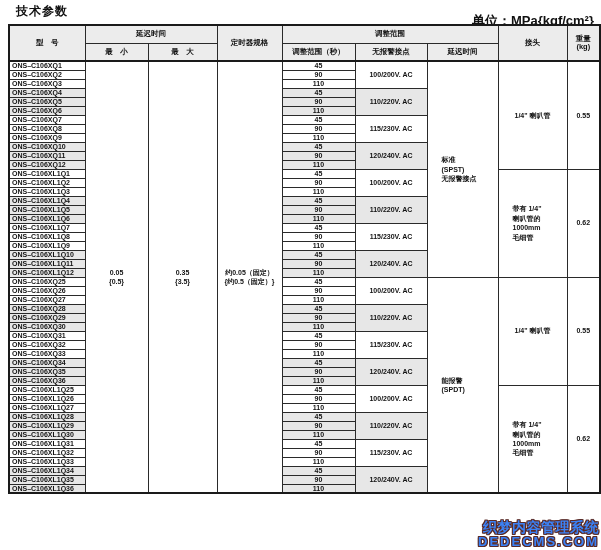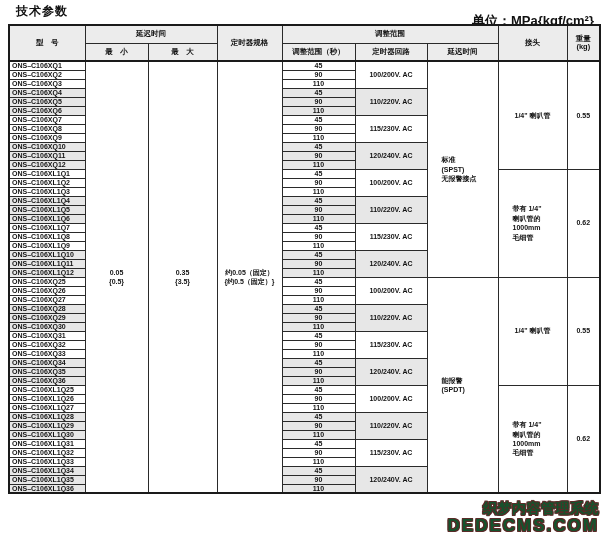--- a/index.html
+++ b/index.html
@@ -44,35 +44,35 @@
     white-space: pre-line;
     line-height: 1.1;
   }
   thead { border-bottom: 2px solid #1a1a1a; }
   tbody td { height: 9px; line-height: 1.1; background: #fff; }
   td.model-cell { text-align: left; padding-left: 2px; white-space: nowrap; }
   td.g { background: #e7e7e7; }
   td.pre { white-space: pre-line; line-height: 1.35; }
   td.al { text-align: left; padding-left: 14px; }
   .watermark {
-    position: absolute; right: 2px; bottom: 14px;
+    position: absolute; right: 2px; bottom: 0;
     text-align: right;
     font-weight: bold;
-    color: #14532d;
+    color: #3b82f6;
     z-index: 5;
     line-height: 1.15;
   }
   .wm-line1 {
     font-size: 14px; letter-spacing: 0.5px;
     text-shadow: -1px -1px 0 #5a2b28, 1px -1px 0 #5a2b28, -1px 1px 0 #5a2b28,
                  1px 1px 0 #5a2b28, 0 -1px 0 #5a2b28, 0 1px 0 #5a2b28,
                  -1px 0 0 #5a2b28, 1px 0 0 #5a2b28;
   }
   .wm-line2 {
-    font-size: 17px; letter-spacing: 2px;
+    font-size: 13px; letter-spacing: 2px;
     text-shadow: -1px -1px 0 #5a2b28, 1px -1px 0 #5a2b28, -1px 1px 0 #5a2b28,
                  1px 1px 0 #5a2b28, 0 -1px 0 #5a2b28, 0 1px 0 #5a2b28,
                  -1px 0 0 #5a2b28, 1px 0 0 #5a2b28;
   }
 </style>
 </head>
 <body>
 
 <div class="page-title">技术参数</div>
 <div class="unit-label">单位：MPa{kgf/cm²}</div>
@@ -96,21 +96,21 @@
       <th rowspan="2">定时器规格</th>
       <th colspan="3">调整范围</th>
       <th rowspan="2">接头</th>
       <th rowspan="2">重量
 (kg)</th>
     </tr>
     <tr>
       <th>最　小</th>
       <th>最　大</th>
       <th>调整范围（秒）</th>
-      <th>定时器回路</th>
+      <th>无报警接点</th>
       <th>延迟时间</th>
     </tr>
   </thead>
   <tbody id="spec-body">
       <tr>
         <td class="model-cell">ONS–C106XQ1</td>
         <td rowspan="48" class="pre">0.05
 {0.5}</td>
         <td rowspan="48" class="pre">0.35
 {3.5}</td>

